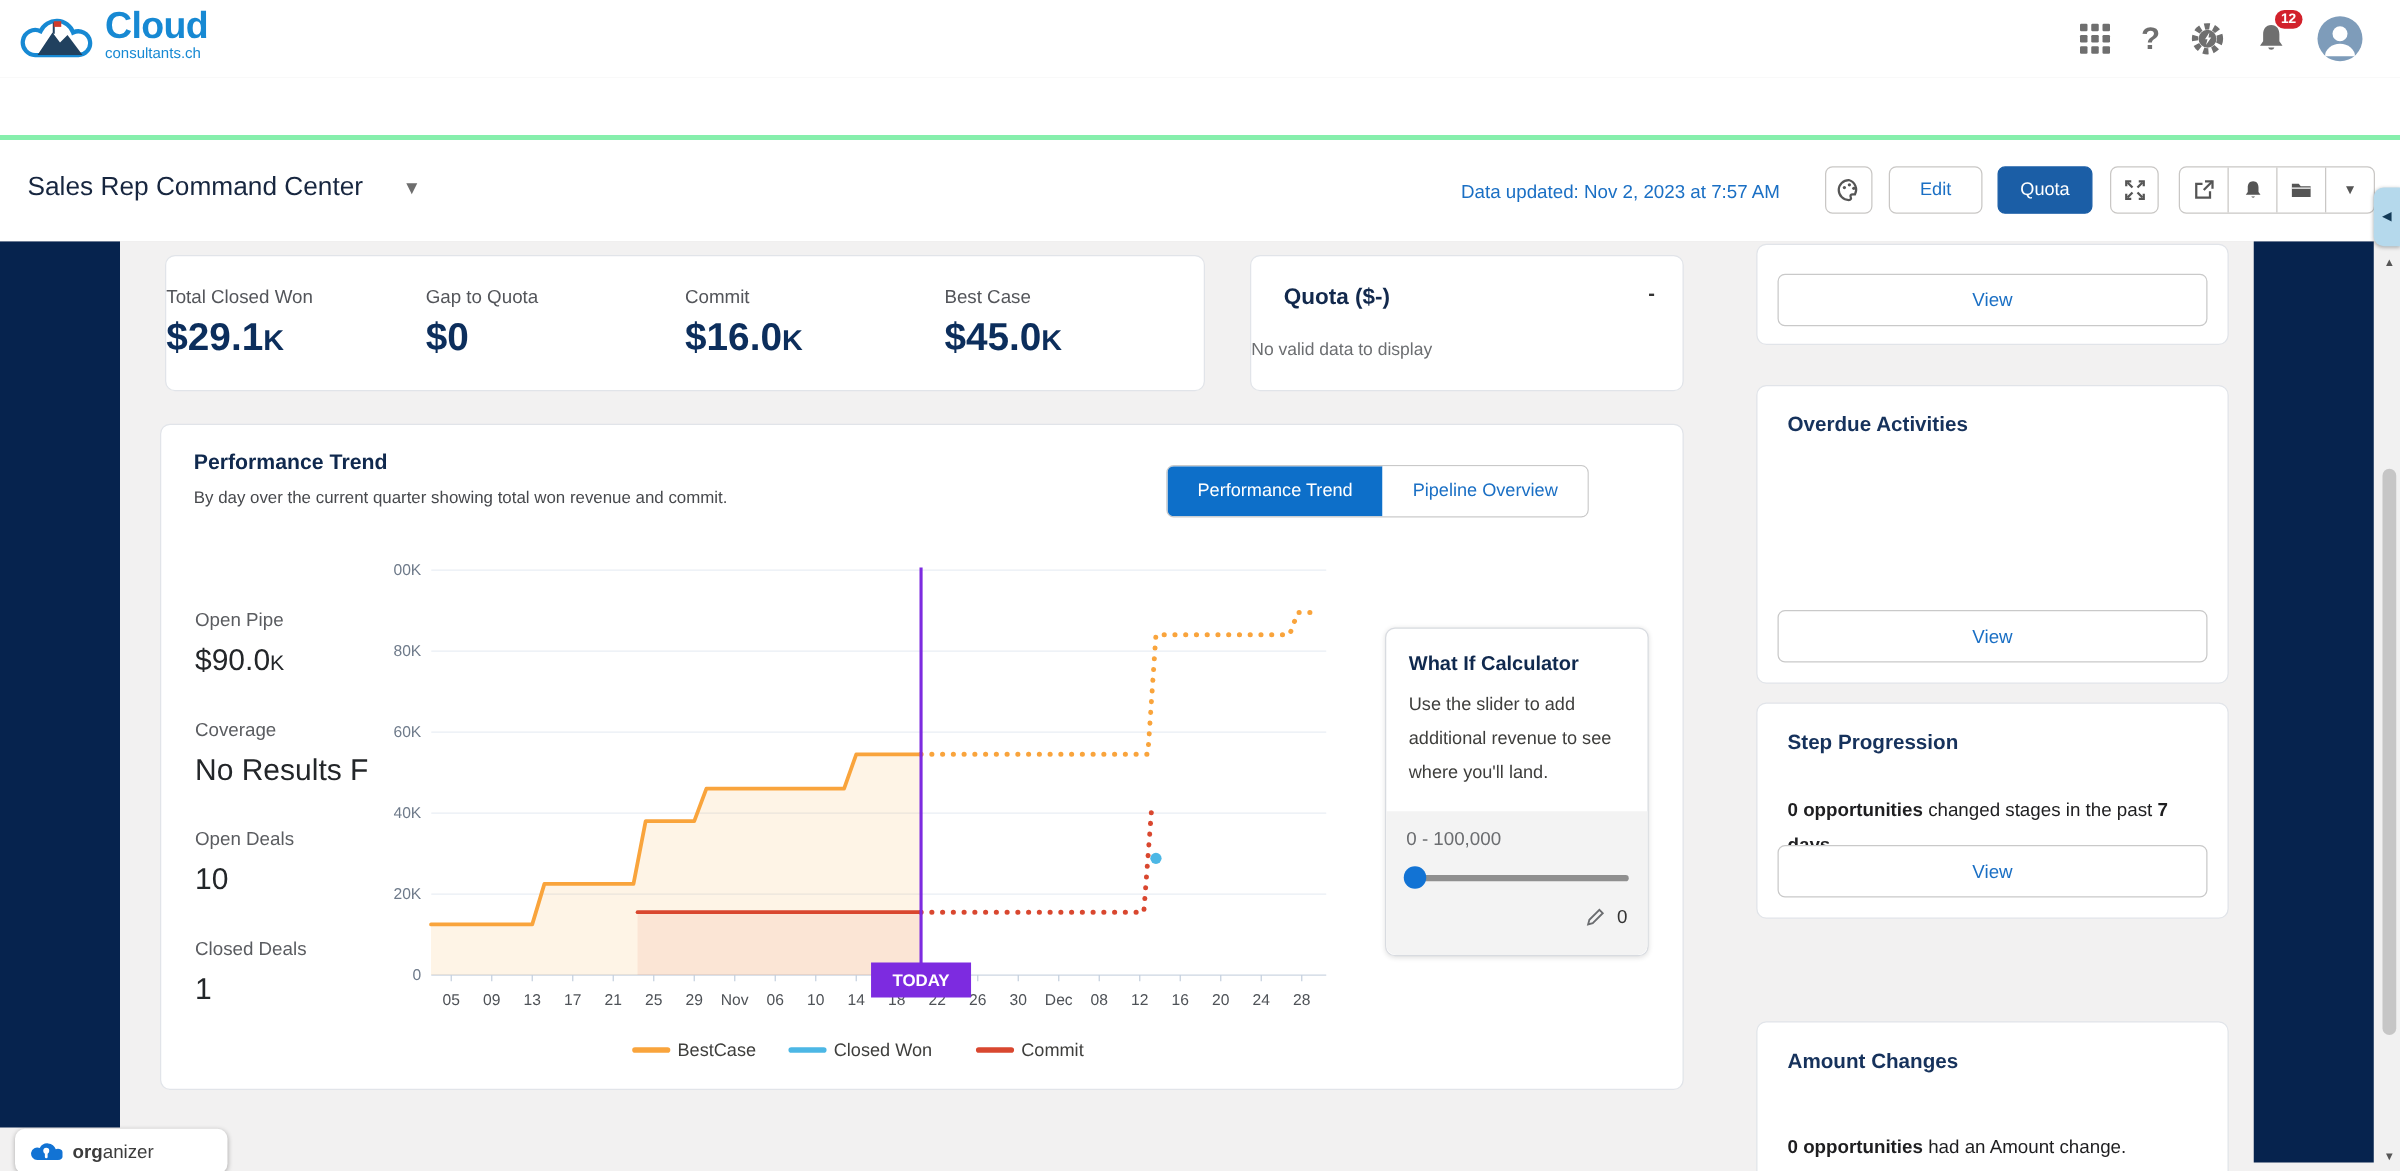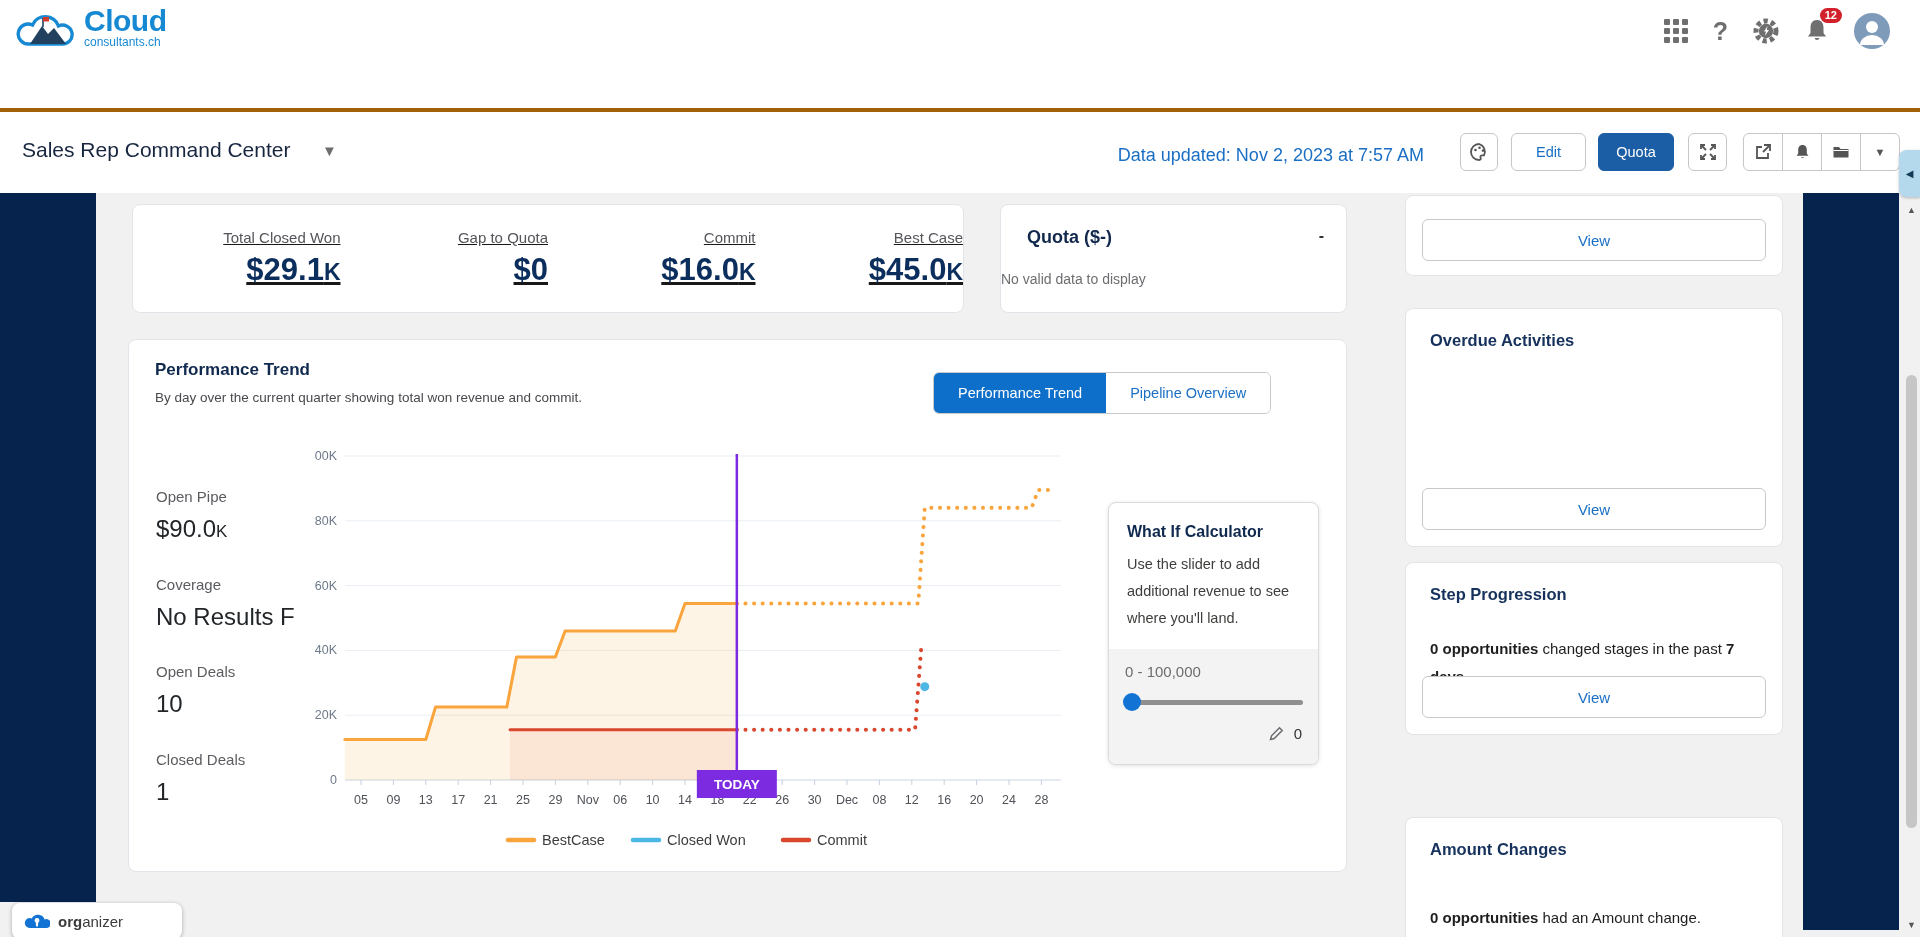--- a/index.html
+++ b/index.html
@@ -1,16 +1,16 @@
 <!DOCTYPE html>
 <html><head>
 <meta charset="utf-8">
 <style>
   html,body{margin:0;padding:0;background:#fff;}
-  .app{position:relative;width:1920px;height:937px;overflow:hidden;background:#a16207;
+  .app{position:relative;width:1920px;height:937px;overflow:hidden;background:#86efac;
        font-family:"Liberation Sans","DejaVu Sans",sans-serif;color:#181818;}
   
   .topbar{position:absolute;left:0;top:0;width:1920px;height:62px;background:#fff;border-bottom:1px solid #e6e6e6;}
   .logo{position:absolute;left:16px;top:6px;display:flex;align-items:flex-start;}
   .logo-text{margin-left:6px;line-height:1;}
   .logo-cloud-word{font-size:30px;font-weight:bold;color:#1789d3;letter-spacing:-.5px;}
   .logo-sub{font-size:12px;color:#1789d3;margin-top:0;}
   .top-icons{position:absolute;right:30px;top:0;height:62px;display:flex;align-items:center;gap:24px;}
   .icon-btn{color:#6f6f6f;cursor:pointer;position:relative;display:flex;align-items:center;justify-content:center;}
   .help-glyph{font-size:25px;font-weight:bold;color:#6f6f6f;}
@@ -24,39 +24,39 @@
   .studio-label{font-size:17px;color:#0d3a66;font-weight:500;}
   .tab{position:absolute;left:253px;top:62px;width:272px;height:46px;background:#eaeef5;border-top:3px solid #1f5c9e;
        border-left:1px solid #d2d8e0;border-right:1px solid #d2d8e0;box-sizing:border-box;display:flex;align-items:center;
        justify-content:space-between;padding:0 16px;cursor:pointer;}
   .tab-label{font-size:14.5px;color:#3f4450;}
   .tab-close{font-size:21px;color:#5f6368;line-height:1;cursor:pointer;}
   
   .titlebar{position:absolute;left:0;top:112px;width:1920px;height:81px;background:#fff;border-bottom:1px solid #e3e3e3;}
   .page-title{position:absolute;left:22px;top:26px;font-size:21px;color:#17263f;}
   .title-caret{position:absolute;left:322px;top:30px;font-size:15px;color:#6e6e6e;cursor:pointer;}
-  .updated{position:absolute;right:496px;top:33px;font-size:18px;color:#1a6fc4;}
+  .updated{position:absolute;right:496px;top:33px;font-size:15px;color:#1a6fc4;}
   .btn{position:absolute;top:21px;height:38px;box-sizing:border-box;border:1px solid #c9c7c5;border-radius:6px;background:#fff;
        display:flex;align-items:center;justify-content:center;font-size:14.5px;cursor:pointer;}
   .btn-blue-text{color:#1a6fc4;}
   .btn-primary{background:#1b5ea6;border-color:#1b5ea6;color:#fff;}
   .btn-group{position:absolute;top:21px;right:20px;height:38px;box-sizing:border-box;border:1px solid #c9c7c5;border-radius:6px;
        background:#fff;display:flex;align-items:stretch;}
   .btn-seg{width:38px;display:flex;align-items:center;justify-content:center;cursor:pointer;border-right:1px solid #c9c7c5;}
   .btn-seg:last-child{border-right:none;}
   .seg-caret{font-size:11px;color:#555;}
   
   .content{position:absolute;left:0;top:193px;width:1920px;height:744px;background:#f2f1f1;overflow:hidden;}
   .navy{position:absolute;background:#06234e;}
   .navy-left{left:0;top:0;width:96px;height:709px;}
   .navy-right{left:1803px;top:0;width:96px;height:737px;}
   .card{position:absolute;background:#fff;border:1px solid #e1e4e9;border-radius:8px;box-sizing:border-box;}
   
   .kpi-card{left:132px;top:11px;width:832px;height:109px;display:flex;}
-  .kpi{flex:1;text-align:right;padding-top:24px;text-decoration:underline;}
+  .kpi{flex:1;text-align:left;padding-top:24px;}
   .kpi-label{font-size:15px;color:#53555a;}
   .kpi-value{margin-top:6px;font-size:31px;font-weight:bold;color:#0c2e5c;}
   .kpi-suffix{font-size:23px;}
   
   .quota-card{left:1000px;top:11px;width:347px;height:109px;}
   .quota-head{position:absolute;left:26px;top:22px;font-size:18px;font-weight:bold;color:#12294d;}
   .quota-dash{position:absolute;right:22px;top:22px;font-size:16px;font-weight:bold;color:#333;}
   .quota-msg{position:absolute;left:0;width:100%;top:66px;text-align:left;font-size:14px;color:#6c6e71;}
   
   .chart-card{left:128px;top:146px;width:1219px;height:533px;}

